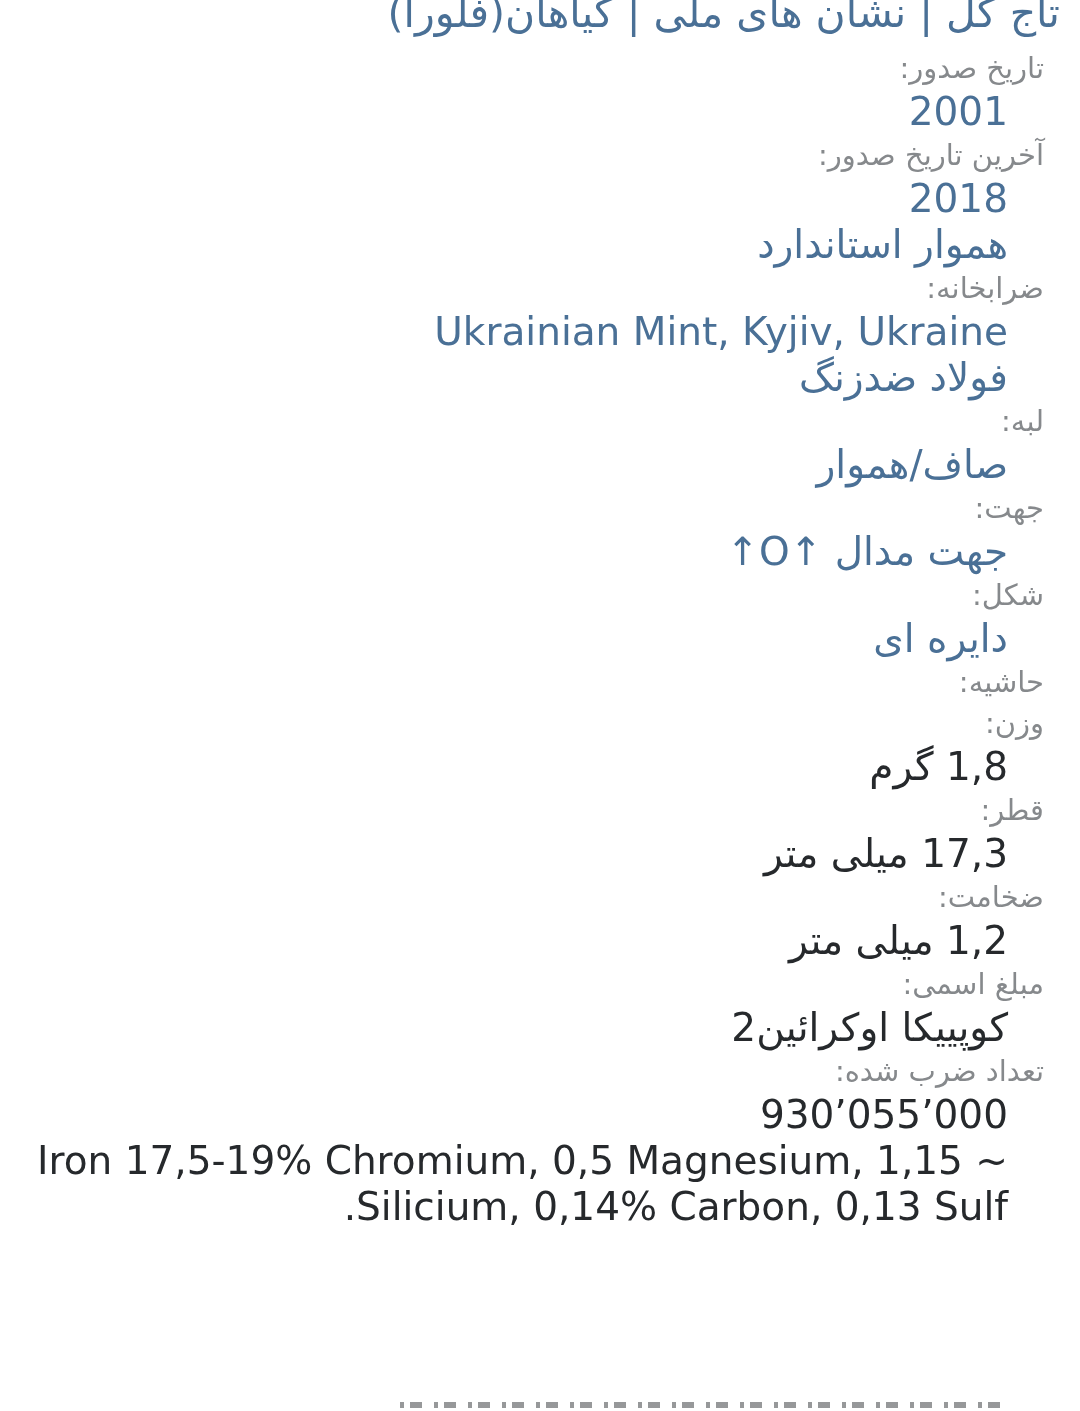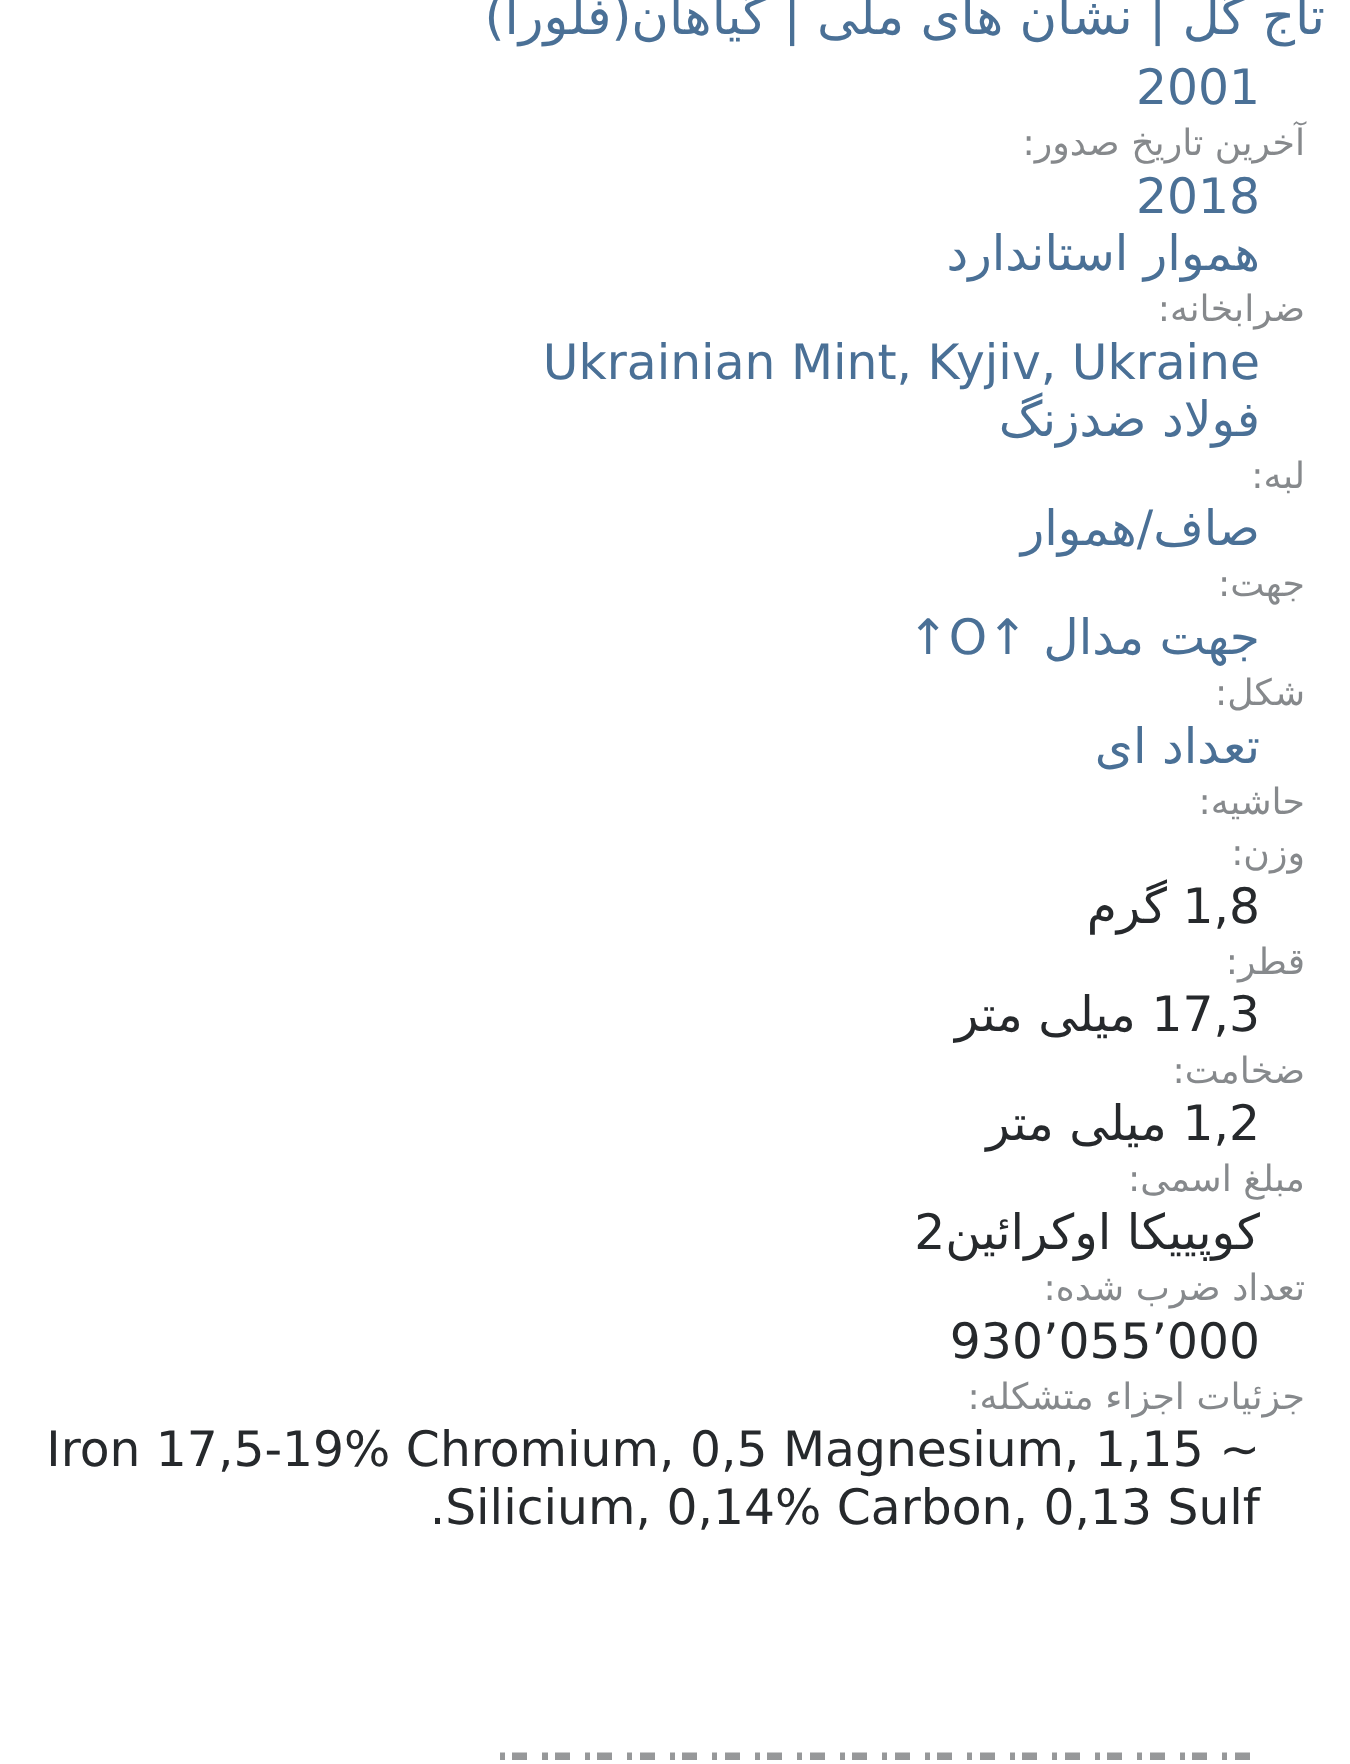--- a/index.html
+++ b/index.html
@@ -51,42 +51,42 @@
       #2e3134 0 4px, transparent 4px 10px,
       #2e3134 10px 22px, transparent 22px 34px);
   }
 </style>
 </head>
 <body>
 
 <div class="page-title">تاج گل | نشان های ملی | گیاهان(فلورا)</div>
 
 <dl class="spec-list">
+    <dt>تاریخ صدور:</dt>
     <dd class="link">2001</dd>
     <dt>آخرین تاریخ صدور:</dt>
     <dd class="link">2018</dd>
     <dd class="link">هموار استاندارد</dd>
     <dt>ضرابخانه:</dt>
     <dd class="link ltr">Ukrainian Mint, Kyjiv, Ukraine</dd>
     <dd class="link">فولاد ضدزنگ</dd>
     <dt>لبه:</dt>
     <dd class="link">صاف/هموار</dd>
     <dt>جهت:</dt>
     <dd class="link">جهت مدال ↑O↑</dd>
     <dt>شکل:</dt>
-    <dd class="link">تعداد ای</dd>
+    <dd class="link">دایره ای</dd>
     <dt>حاشیه:</dt>
     <dt>وزن:</dt>
     <dd class="plain">1,8 گرم</dd>
     <dt>قطر:</dt>
     <dd class="plain">17,3 میلی متر</dd>
     <dt>ضخامت:</dt>
     <dd class="plain">1,2 میلی متر</dd>
     <dt>مبلغ اسمی:</dt>
     <dd class="plain">کوپییکا اوکرائین2</dd>
     <dt>تعداد ضرب شده:</dt>
     <dd class="plain ltr">930’055’000</dd>
-    <dt>جزئیات اجزاء متشکله:</dt>
     <dd class="plain ltr">Iron 17,5-19% Chromium, 0,5 Magnesium, 1,15 ~
 .Silicium, 0,14% Carbon, 0,13 Sulf</dd>
   </dl>
 
 <div class="next-row-clip"></div>
 
 </body></html>

